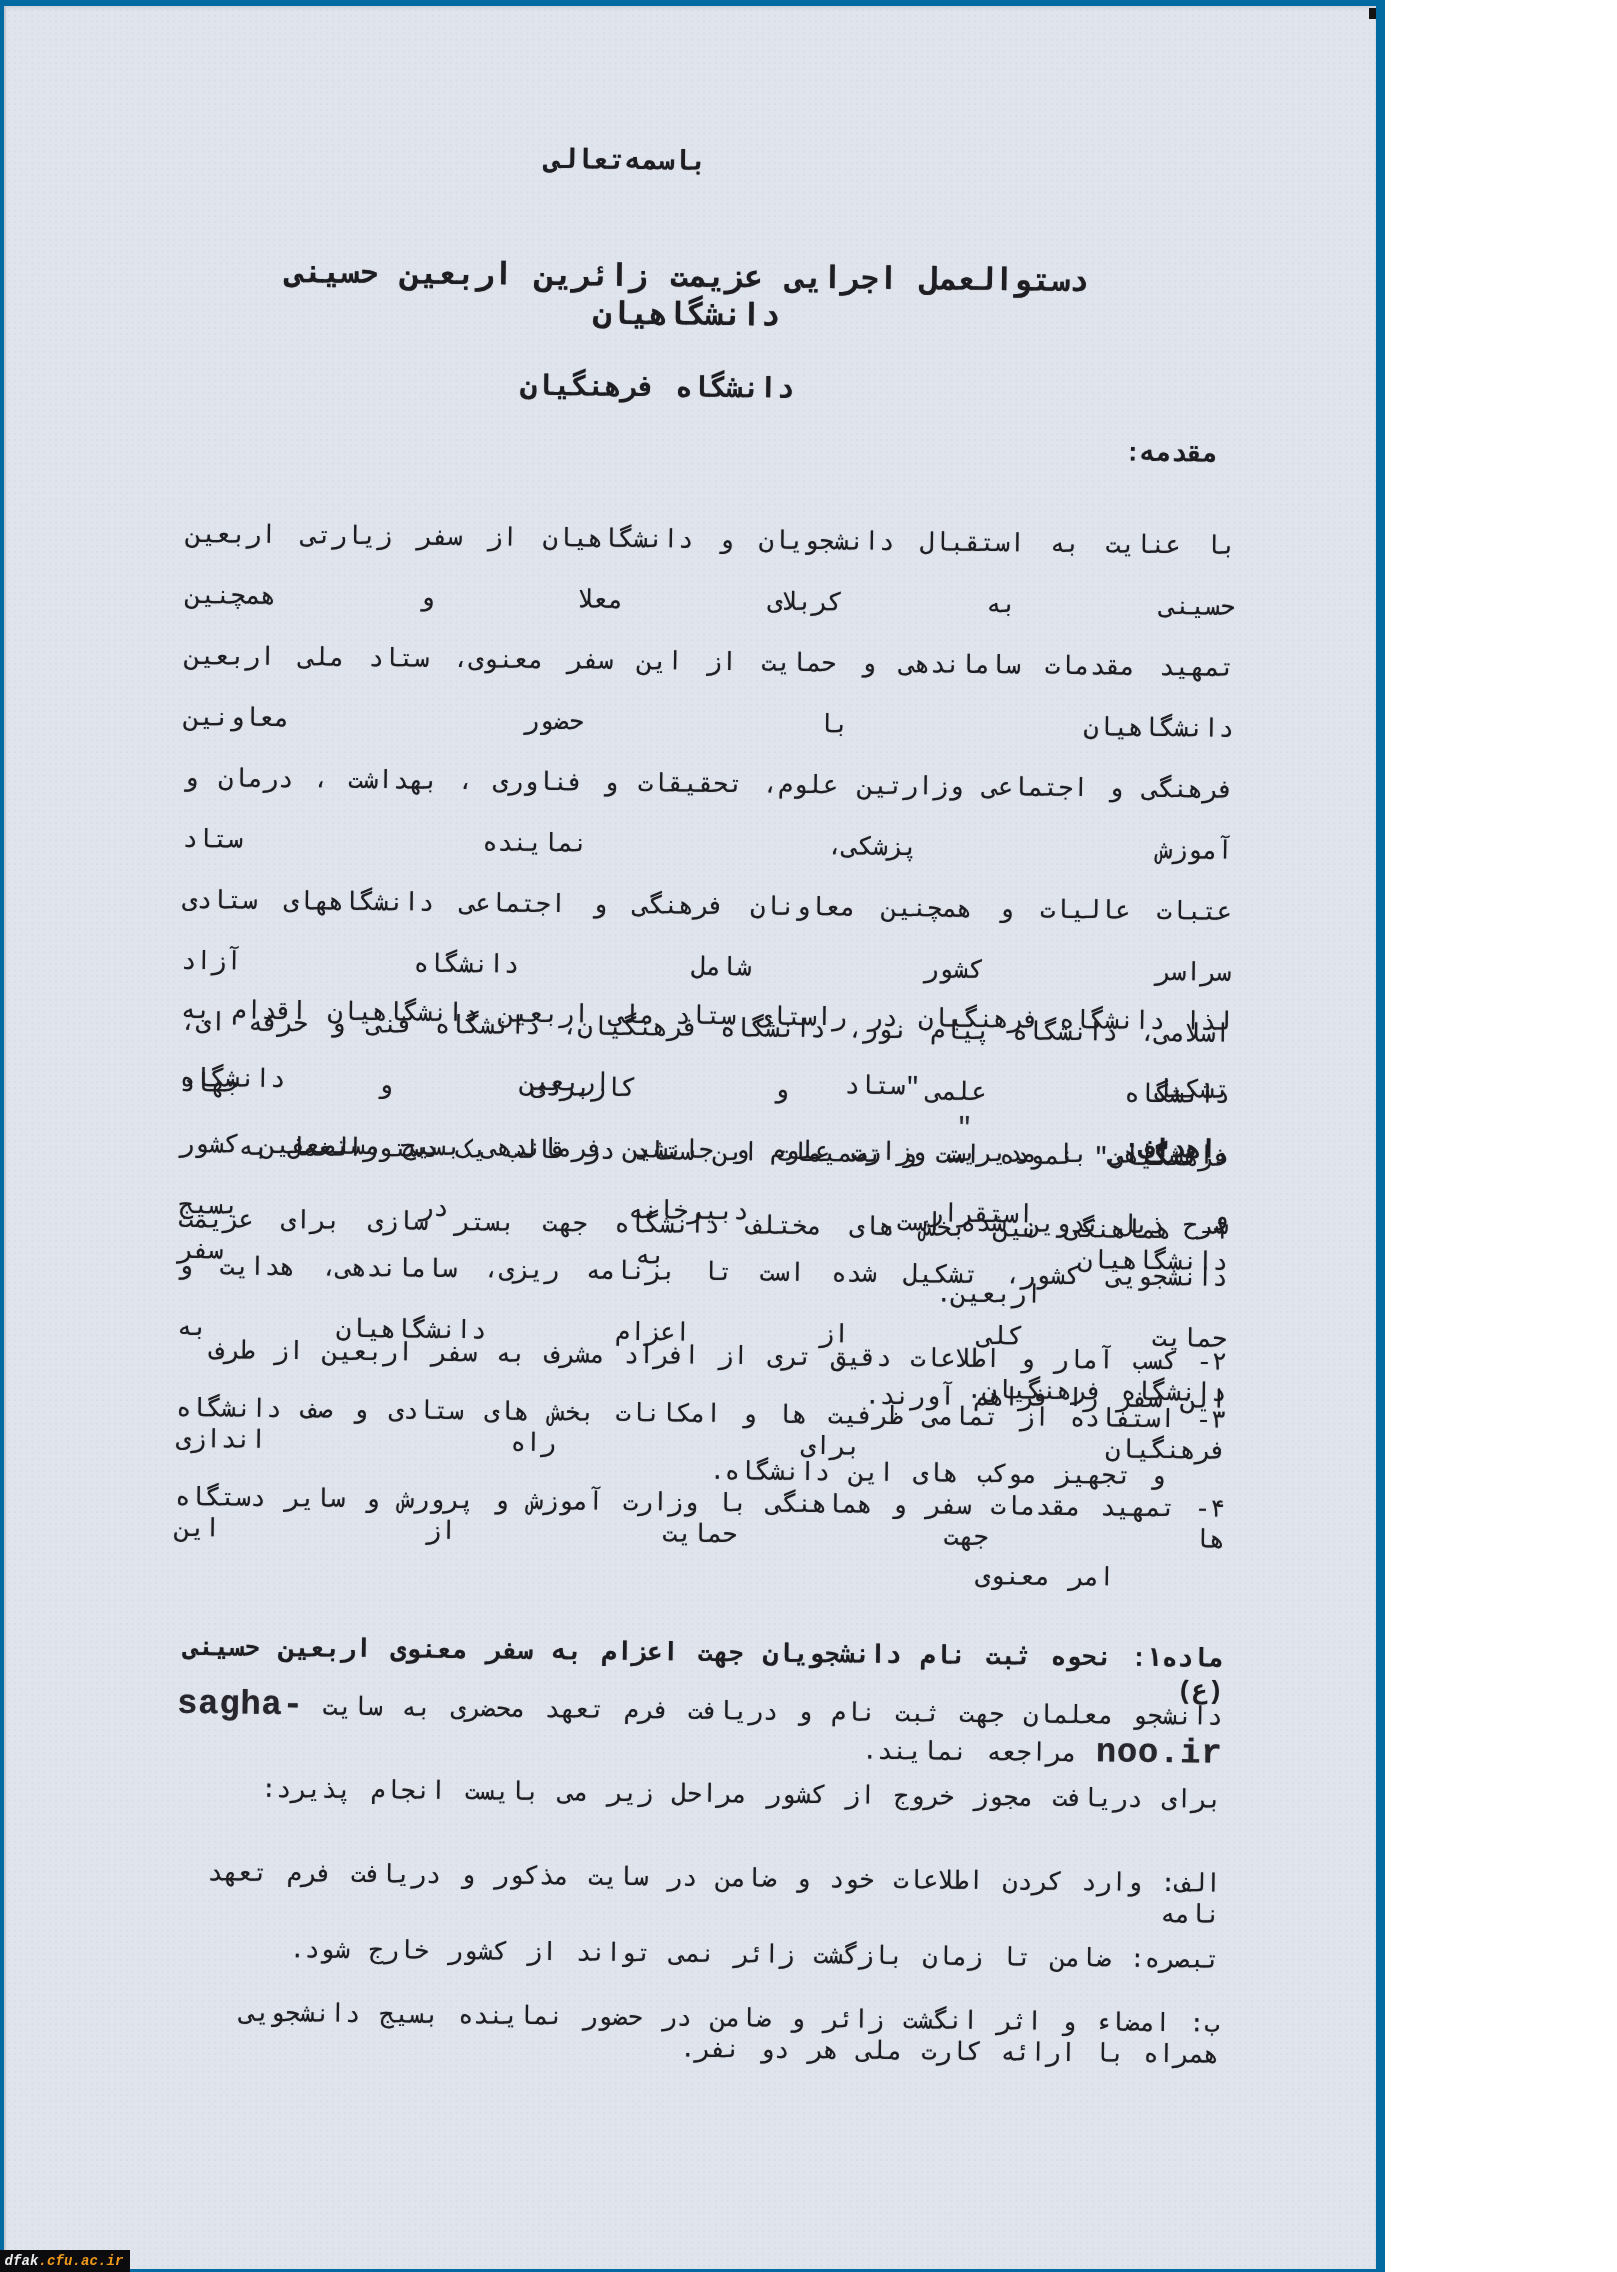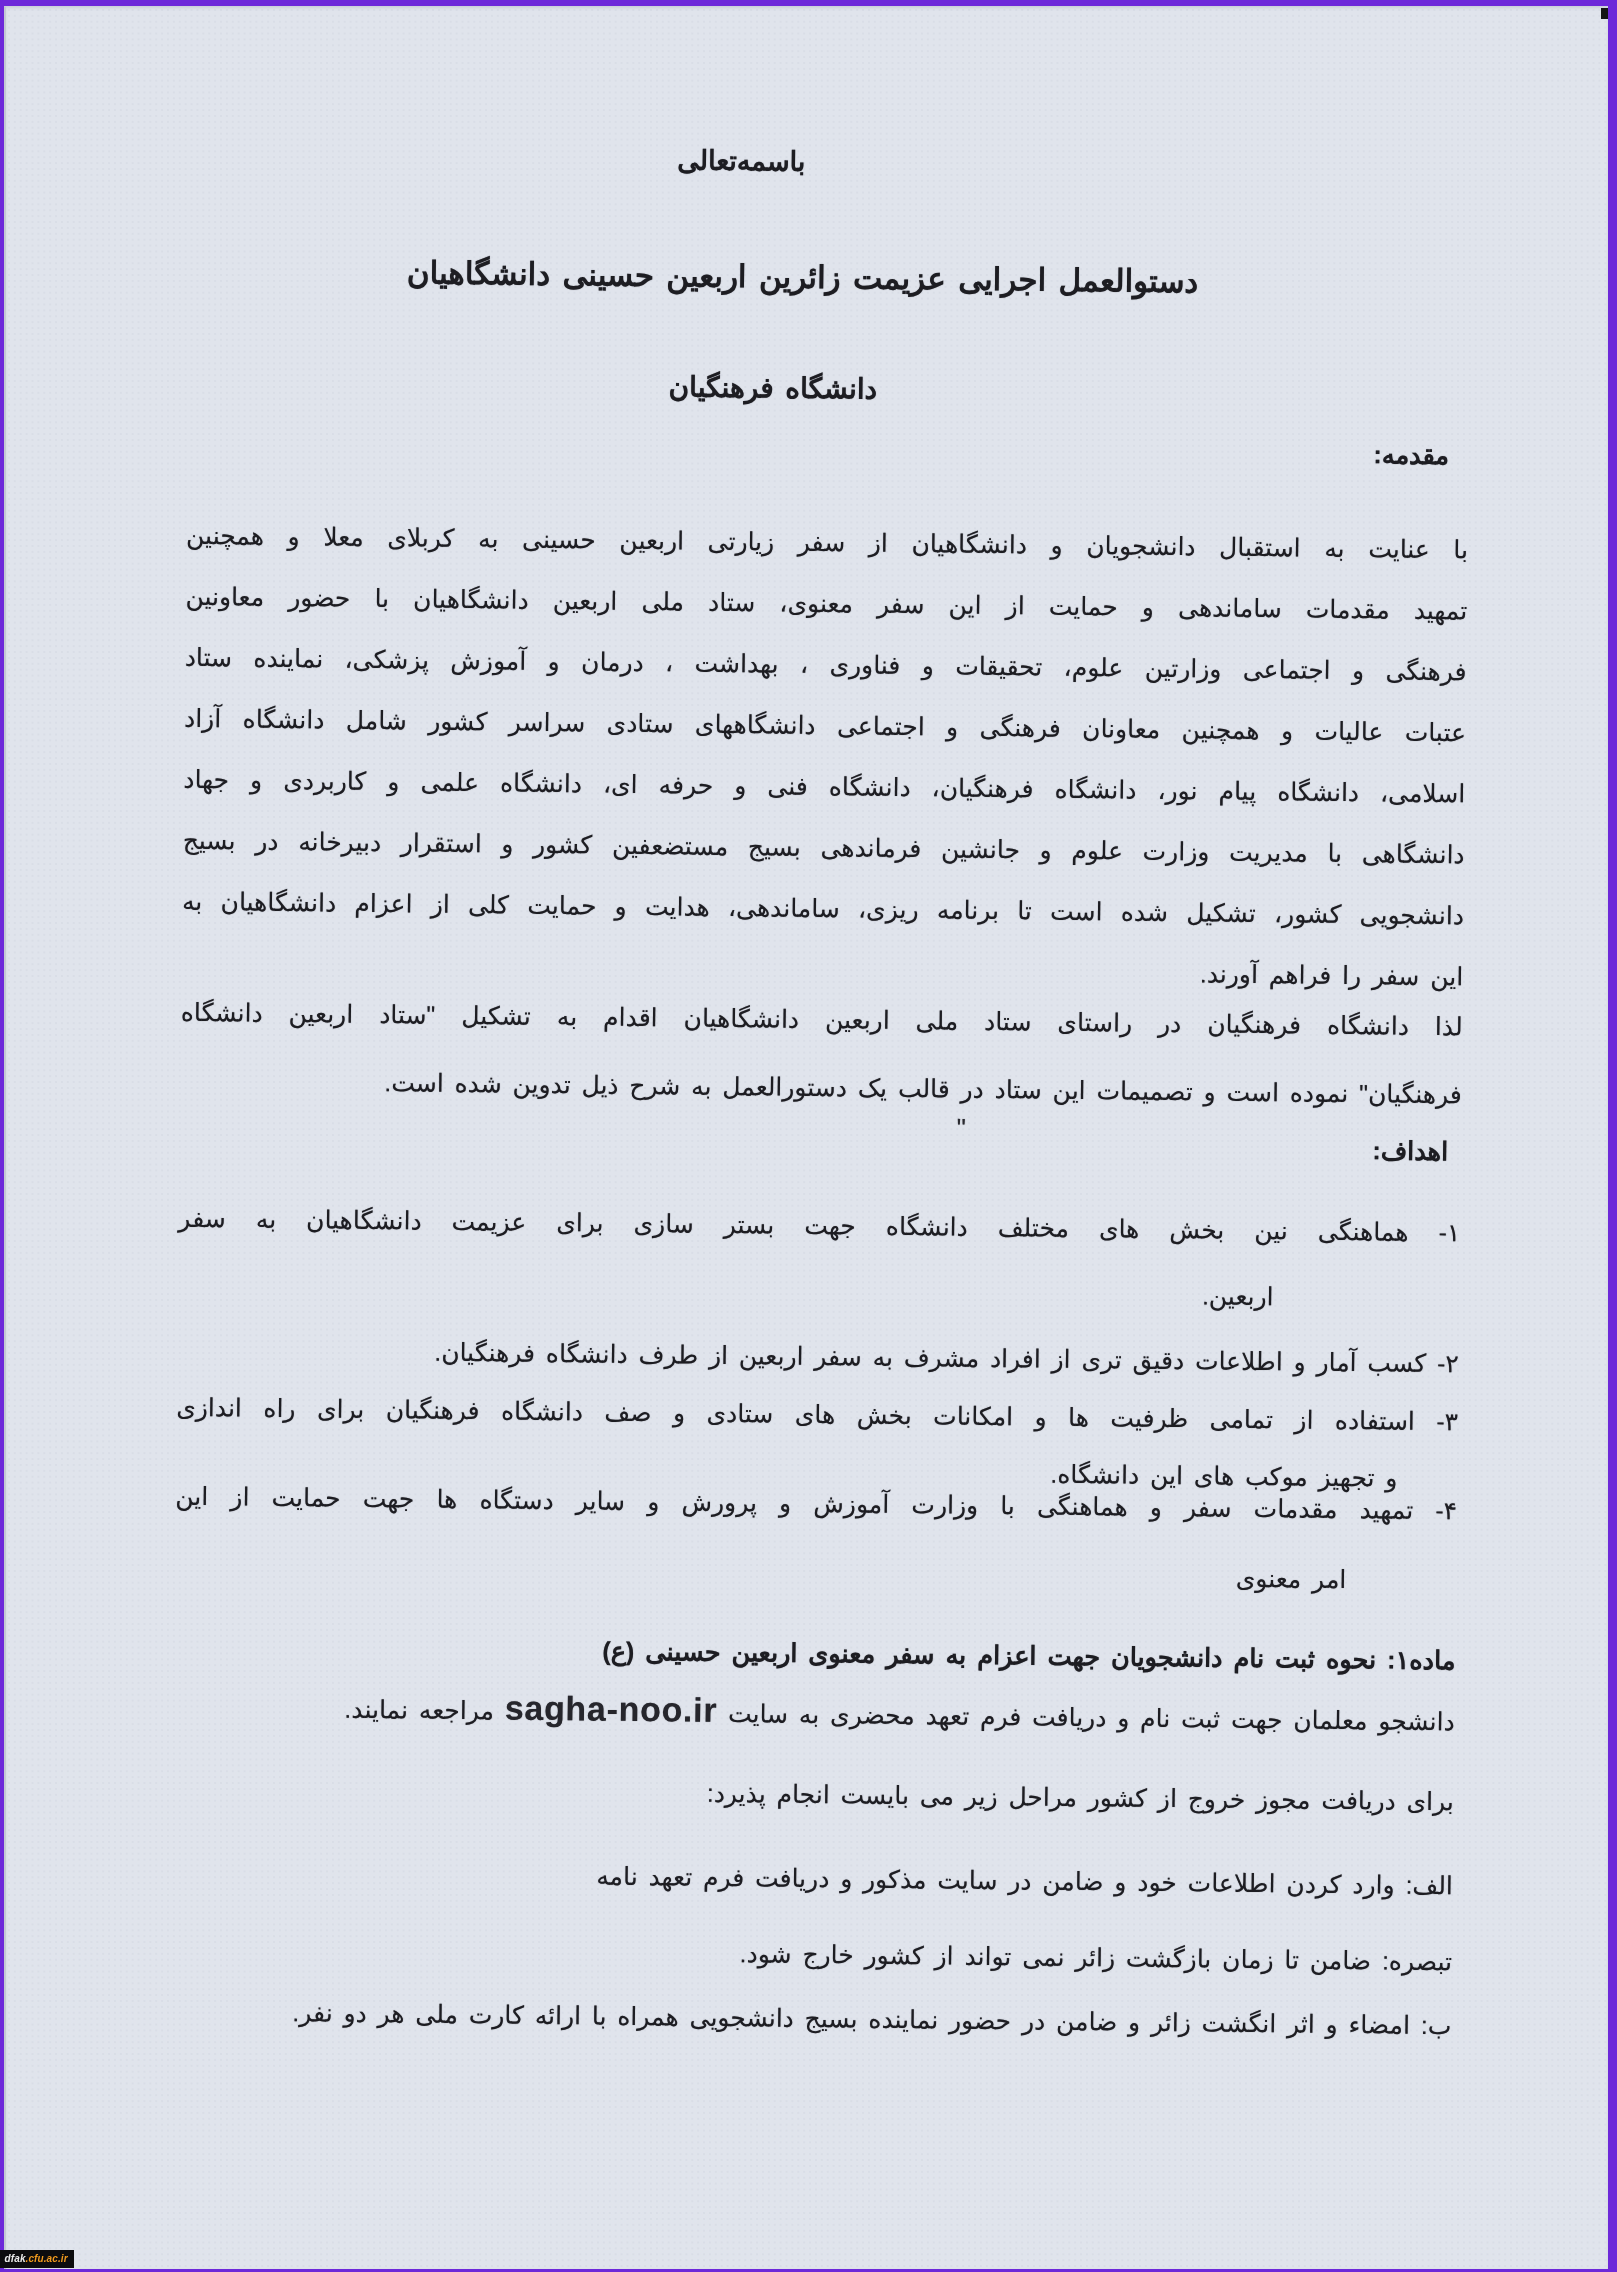--- a/index.html
+++ b/index.html
@@ -2,24 +2,24 @@
 <html lang="fa" style="font-size:10.5px"><head>
 <meta charset="utf-8">
 <style>
   html, body {
     margin: 0; padding: 0;
     width: 1617px; height: 2273px;
     background: #ffffff;
   }
   .page {
     position: relative;
-    width: 1617px; height: 2273px;
-    background: #6d28d9;
+    width: 1385px; height: 2273px;
+    background: #0369a1;
     overflow: hidden;
-    font-family: Liberation Sans, sans-serif;
+    font-family: Liberation Mono, monospace;
   }
   
   .paper {
     position: absolute;
     left: 3.9px; top: 5.9px; right: 9.2px; bottom: 3.9px;
     background-color: #e0e4ec;
     background-image: radial-gradient(rgba(90,105,135,.055) 0.7px, transparent 0.8px);
     background-size: 5.9px 5.9px;
     border-left: 2.6px solid #c3c8d2;
     border-top: 1.3px solid #ccd1da;
@@ -78,21 +78,21 @@
     background: #141414;
   }
   
   .watermark {
     position: absolute;
     left: 0; top: 2250px;
     background: #0c0c0e;
     padding: 2.6px 5.9px 3.3px 4.6px;
     font-style: italic;
     font-weight: bold;
-    font-size: 10px;
+    font-size: 14px;
     letter-spacing: 0.1px;
     line-height: 1.2;
     white-space: nowrap;
   }
   .wm-name   { color: #ededed; }
   .wm-domain { color: #f09a1e; }
 </style>
 </head>
 <body>
 

